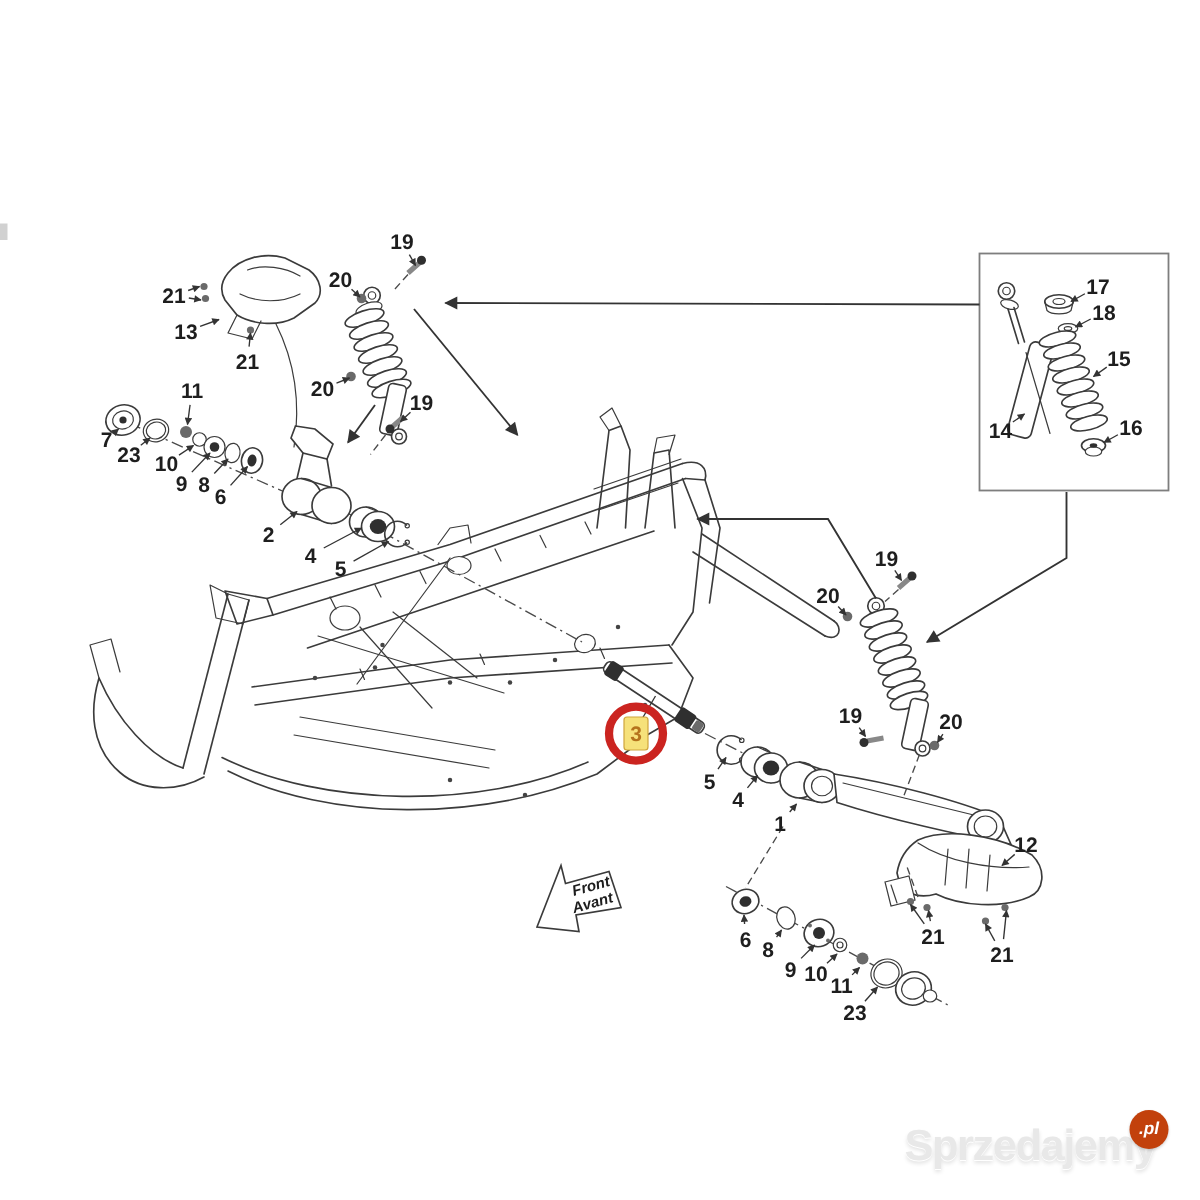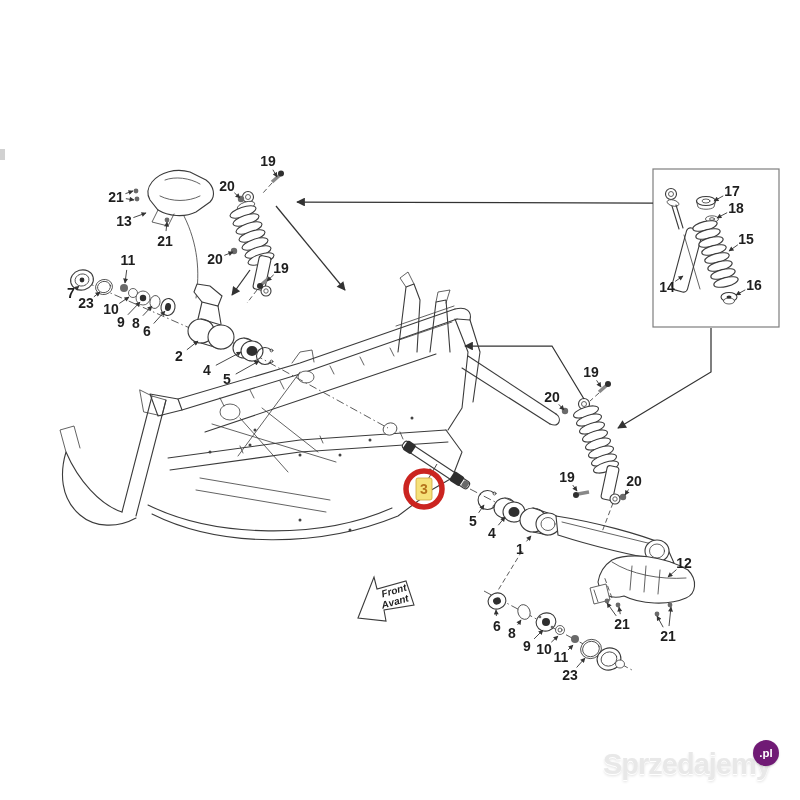--- a/index.html
+++ b/index.html
@@ -395,19 +395,19 @@
         <text x="527" y="651" class="callout">9</text>
         <text x="544" y="654" class="callout">10</text>
         <text x="561" y="662" class="callout">11</text>
         <text x="570" y="680" class="callout">23</text>
       </g>
 </svg>
 
 <div id="watermark" style="color: rgb(232, 232, 232);">
   <span>Sprzedajemy</span>
 </div>
-<div id="wm-badge" style="background: #701a75; color: rgb(255, 255, 255);">
+<div id="wm-badge" style="background: #c2410c; color: rgb(255, 255, 255); font-style: italic;">
   <span>.pl</span>
 </div>
 
 <div id="edge-artifact"></div>
 
 </div>
 
 </body></html>

